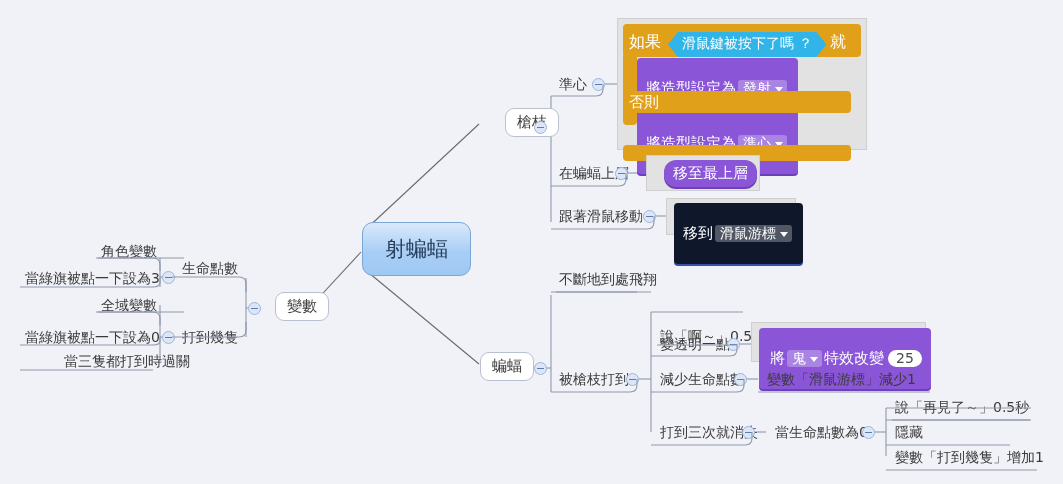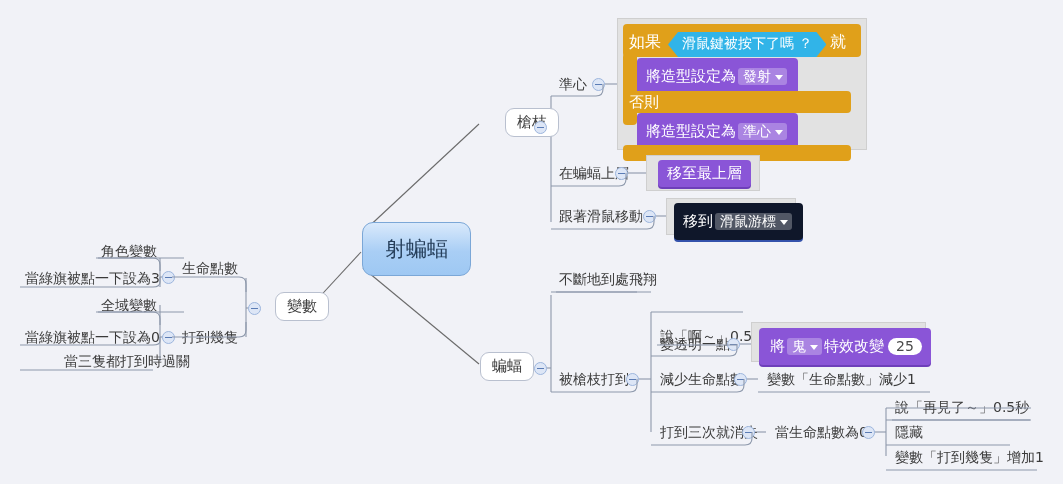--- a/index.html
+++ b/index.html
@@ -79,21 +79,21 @@
     box-sizing:border-box;
     white-space:nowrap;
   }
   .sb-purple{background:#8a55d7;box-shadow:0 2px 0 #6e3fba;}
   .sb-blue{background:#0f172a;box-shadow:0 2px 0 #3452ab;}
   .field{
     display:inline-block;
     background:rgba(255,255,255,0.28);
     border-radius:3px;
     padding:1px 16px 2px 5px;
-    margin:4px 2px;
+    margin:16px 2px;
     position:relative;
     color:#ffffff;
     font-size:14px;
   }
   .field .caret{
     position:absolute;right:4px;top:50%;
     margin-top:-2px;
     width:0;height:0;
     border-left:4px solid transparent;
     border-right:4px solid transparent;
@@ -213,21 +213,21 @@
     <div class="clabel" style="left:11px;top:74px;font-size:15px;">否則</div>
 
     <div class="sb sb-purple" style="position:absolute;left:19px;top:94px;">
       <span>將造型設定為</span><span class="field"><span>準心</span><span class="caret"></span></span>
     </div>
 
     <div class="cbar" style="left:5px;top:126px;width:228px;height:16px;"></div>
   </div>
 
   <div class="blockpanel" style="left:646px;top:155px;width:114px;height:36px;">
-    <div class="sb sb-purple" style="position:absolute;left:11px;top:4px;">
+    <div class="sb sb-purple" style="position:absolute;left:17px;top:4px;border-radius:12px;">
       <span>移至最上層</span>
     </div>
   </div>
 
   <div class="blockpanel" style="left:666px;top:198px;width:130px;height:37px;">
     <div class="sb sb-blue" style="position:absolute;left:7px;top:4px;">
       <span>移到</span><span class="field"><span>滑鼠游標</span><span class="caret"></span></span>
     </div>
   </div>
 
@@ -264,21 +264,21 @@
   </div>
   <div class="collapse" style="left:742px;top:426px;"></div>
 
   <div class="blockpanel" style="left:751px;top:322px;width:175px;height:40px;">
     <div class="sb sb-purple" style="position:absolute;left:7px;top:5px;padding-left:11px;">
       <span>將</span><span class="field"><span>鬼</span><span class="caret"></span></span><span>特效改變</span><span class="numfield">25</span>
     </div>
   </div>
 
   <div class="node leaf" style="left:764px;top:370px;">
-    <span>變數「生命點數」減少1</span>
+    <span>變數「滑鼠游標」減少1</span>
   </div>
 
   <div class="node leaf" style="left:772px;top:423px;">
     <span>當生命點數為0</span>
   </div>
   <div class="collapse" style="left:862px;top:426px;"></div>
 
   <div class="node leaf" style="left:892px;top:398px;">
     <span>說「再見了～」0.5秒</span>
   </div>

